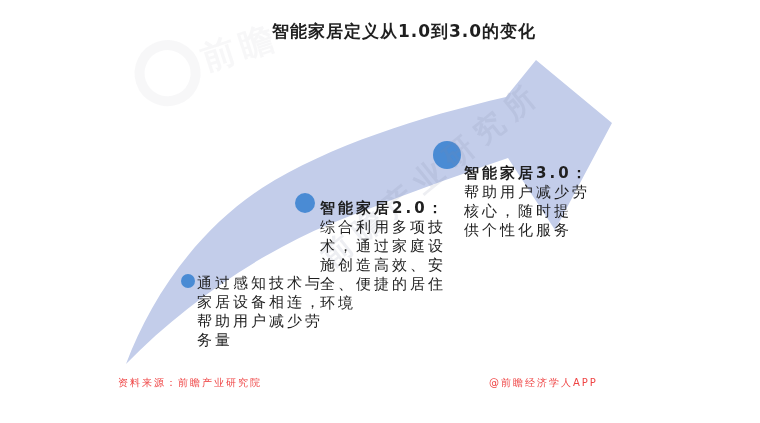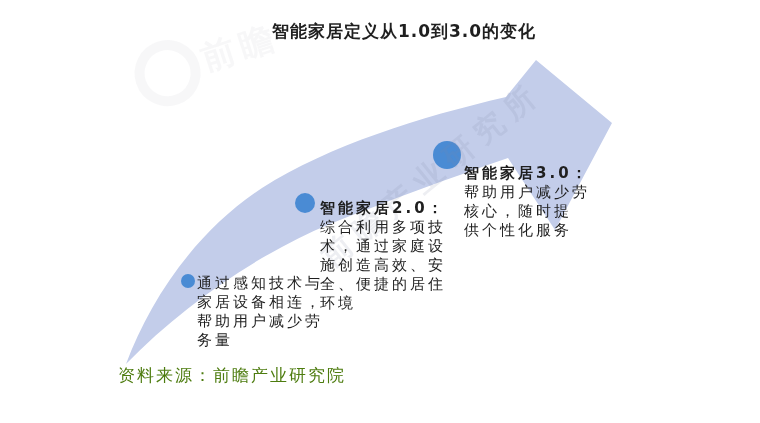--- a/index.html
+++ b/index.html
@@ -23,22 +23,22 @@
     font-size:15px;
     line-height:19px;
     letter-spacing:3px;
   }
   .stage .stage-label{font-weight:bold;display:block;}
   .stage .stage-desc{white-space:pre-line;display:block;}
   #stage-1{left:197px;top:274px;width:150px;}
   #stage-2{left:320px;top:199px;width:150px;}
   #stage-3{left:464px;top:164px;width:140px;}
   .footer-note{
-    position:absolute;top:364px;
-    font-size:17px;letter-spacing:2px;color:#4d7c0f;
+    position:absolute;top:376px;
+    font-size:10px;letter-spacing:2px;color:#ef4444;
   }
   #source-note{left:118px;}
   #credit-note{left:489px;}
   .watermark-diagonal{
     position:absolute;left:326px;top:240px;
     transform:rotate(-39deg);transform-origin:left center;
     font-size:30px;letter-spacing:9px;font-weight:bold;
     color:rgba(130,138,160,0.14);
     white-space:nowrap;pointer-events:none;
   }
@@ -102,14 +102,15 @@
 
   <div class="stage" id="stage-3">
     <span class="stage-label">智能家居3.0：</span>
     <span class="stage-desc">帮助用户减少劳
 核心，随时提
 供个性化服务</span>
   </div>
 
   <div class="footer-note" id="source-note">资料来源：前瞻产业研究院</div>
 
+  <div class="footer-note" id="credit-note">@前瞻经济学人APP</div>
 
 </div>
 
 </body></html>

